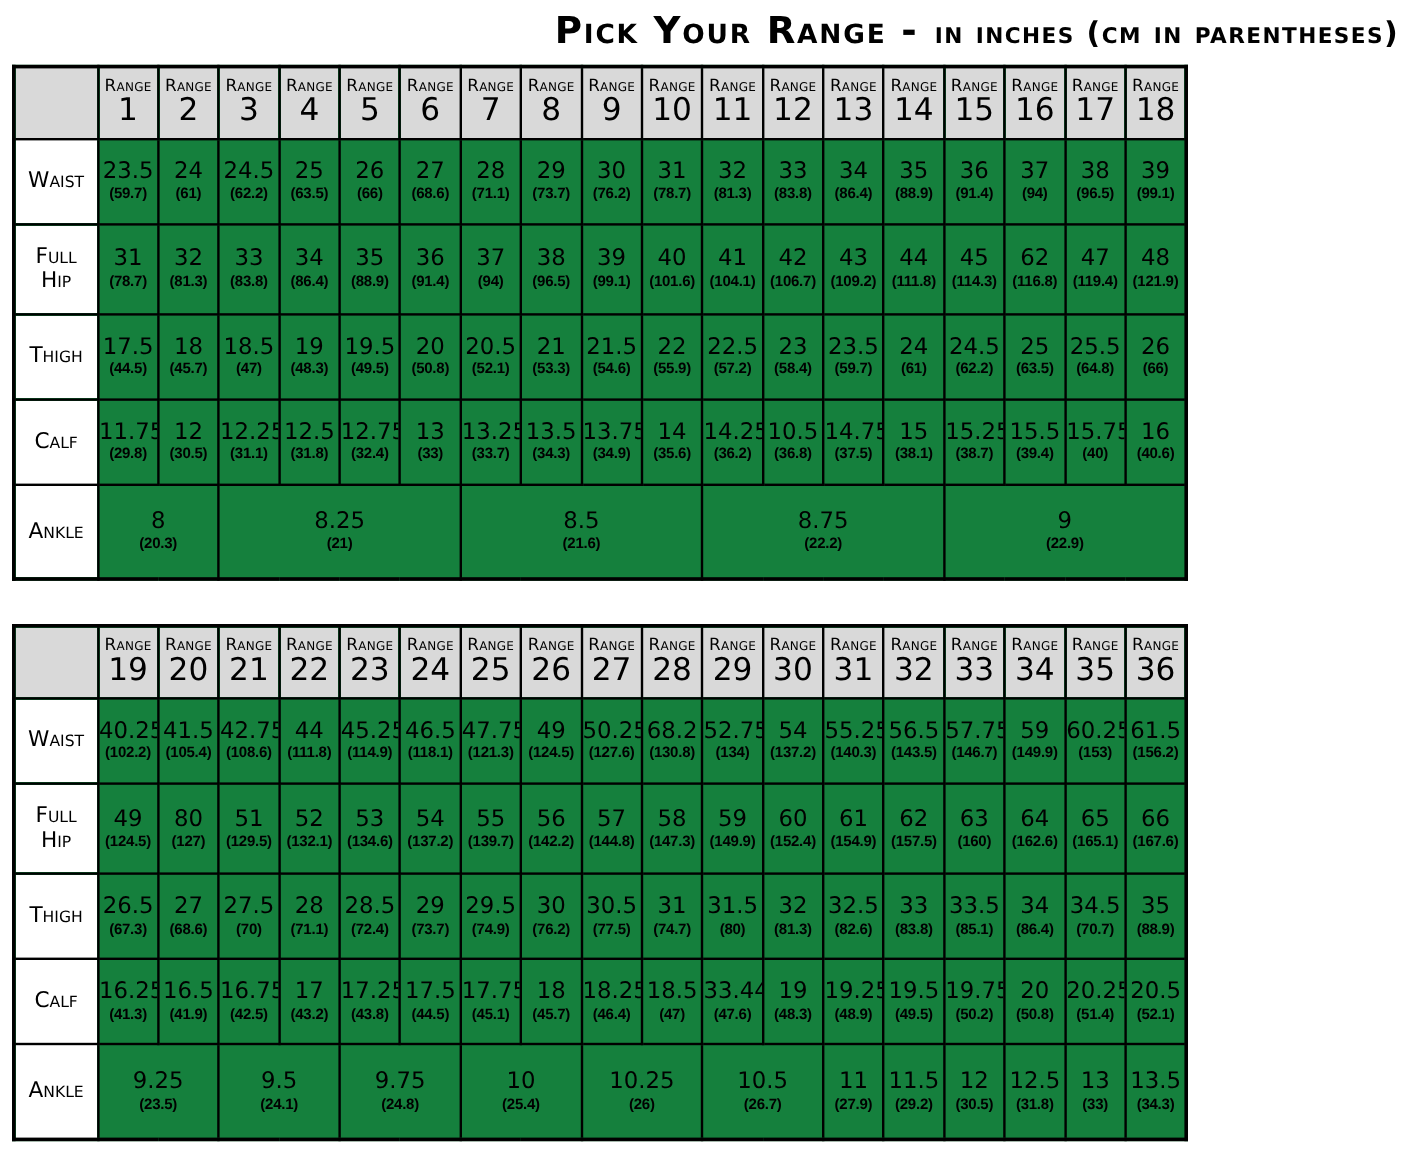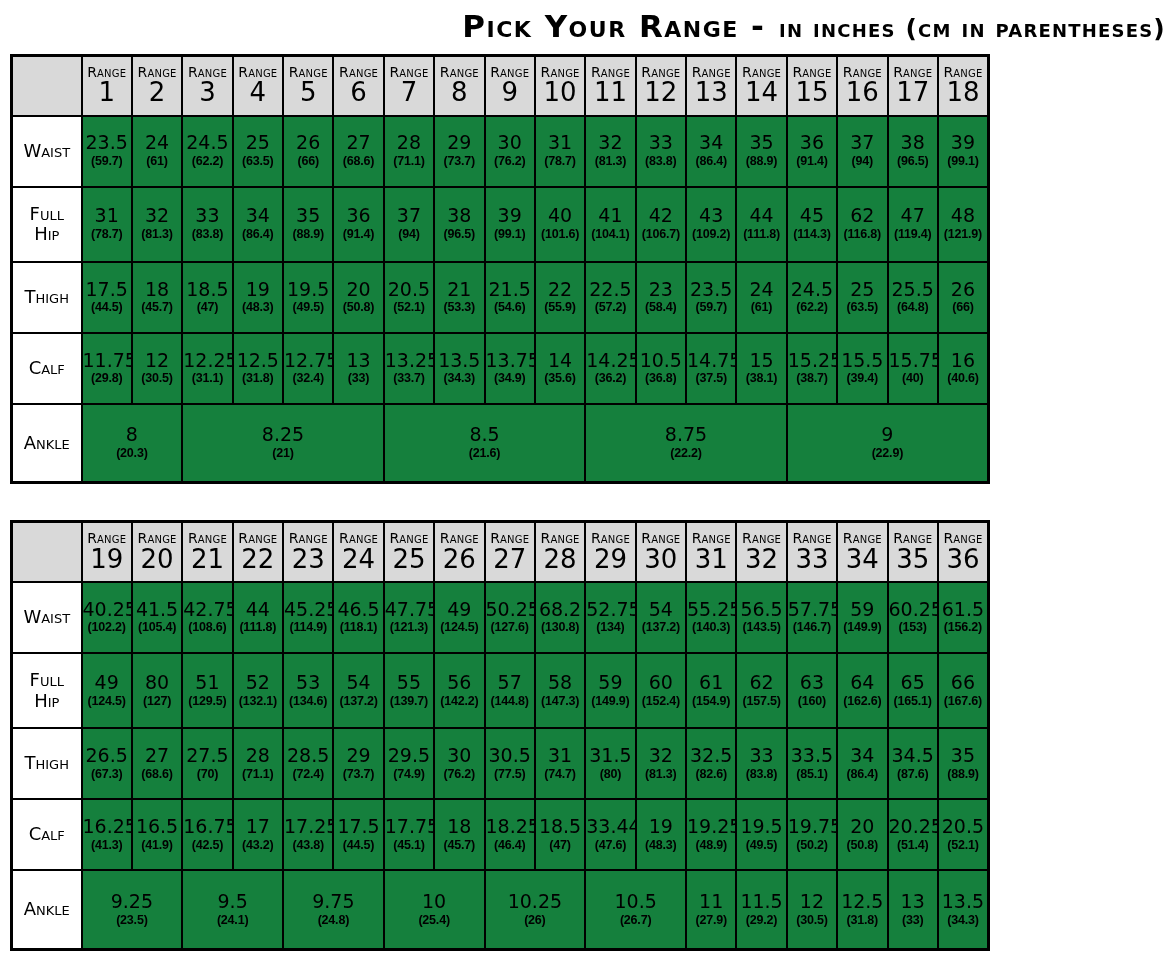--- a/index.html
+++ b/index.html
@@ -804,21 +804,21 @@
           <td>
             <div class="inval">33.5</div>
             <div class="cmval">(85.1)</div>
           </td>
           <td>
             <div class="inval">34</div>
             <div class="cmval">(86.4)</div>
           </td>
           <td>
             <div class="inval">34.5</div>
-            <div class="cmval">(87.6)</div>
+            <div class="cmval">(70.7)</div>
           </td>
           <td>
             <div class="inval">35</div>
             <div class="cmval">(88.9)</div>
           </td>
         </tr>
         <tr>
           <th class="rowlabel">Calf</th>
           <td>
             <div class="inval">16.25</div>

